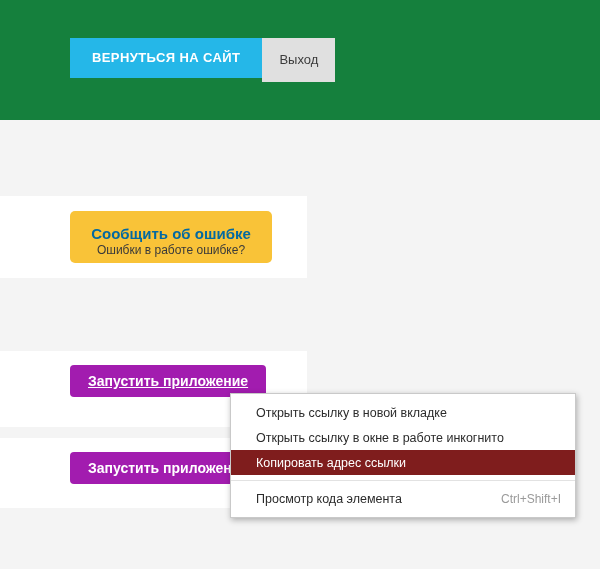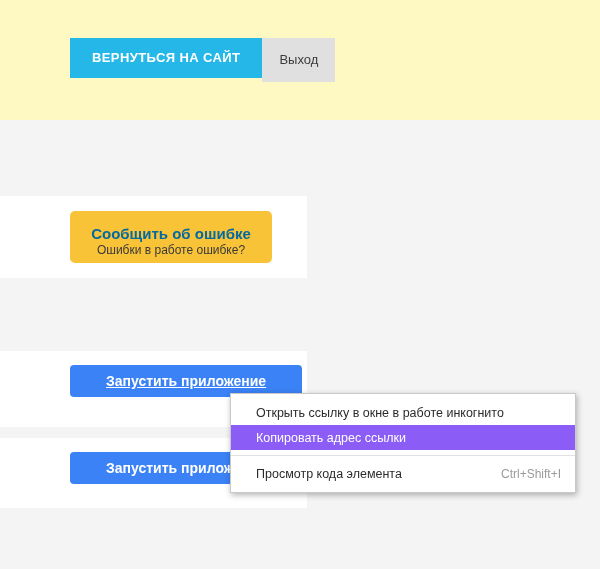--- a/index.html
+++ b/index.html
@@ -16,21 +16,21 @@
     -webkit-font-smoothing: antialiased;
   }
 
   
   .header {
     position: absolute;
     left: 0;
     top: 0;
     width: 600px;
     height: 120px;
-    background: #fef9c3;
+    background: #15803d;
   }
   .btn-group {
     position: absolute;
     left: 70px;
     top: 38px;
     display: flex;
     align-items: stretch;
   }
   .btn-primary {
     background: #25b7e8;
@@ -96,28 +96,28 @@
     color: #3a3a3a;
     font-size: 12px;
     line-height: 15px;
   }
 
   .btn-launch {
     position: absolute;
     left: 70px;
     height: 32px;
     line-height: 32px;
-    background: #3b82f6;
+    background: #a21caf;
     border: none;
     border-radius: 4px;
     cursor: pointer;
     color: #ffffff;
     font-size: 14px;
     font-weight: bold;
-    padding: 0 36px;
+    padding: 0 18px;
     white-space: nowrap;
     font-family: "Liberation Sans", sans-serif;
   }
   #btn-launch-1 { top: 365px; text-decoration: underline; }
   #btn-launch-2 { top: 452px; text-decoration: none; }
 
   
   .context-menu {
     position: absolute;
     left: 230px;
@@ -136,21 +136,21 @@
     justify-content: space-between;
     height: 25px;
     padding: 0 14px 0 25px;
     font-size: 12.5px;
     color: #2b2b2b;
     cursor: default;
     white-space: nowrap;
     box-sizing: border-box;
   }
   .menu-item.highlight {
-    background: #8b5cf6;
+    background: #7f1d1d;
     color: #ffffff;
     align-items: center;
   }
   .menu-item .shortcut {
     color: #9a9a9a;
     font-size: 12px;
     padding-left: 20px;
   }
   .menu-sep {
     height: 1px;
@@ -175,20 +175,23 @@
 </button>
 
 <div class="card" id="card-app-1"></div>
 <button class="btn-launch" id="btn-launch-1">Запустить приложение</button>
 
 <div class="card" id="card-app-2"></div>
 <button class="btn-launch" id="btn-launch-2">Запустить приложение</button>
 
 <div class="context-menu">
   <div class="menu-item">
+    <span>Открыть ссылку в новой вкладке</span>
+  </div>
+  <div class="menu-item">
     <span>Открыть ссылку в окне в работе инкогнито</span>
   </div>
   <div class="menu-item highlight">
     <span>Копировать адрес ссылки</span>
   </div>
   <div class="menu-sep"></div>
   <div class="menu-item">
     <span>Просмотр кода элемента</span>
     <span class="shortcut">Ctrl+Shift+I</span>
   </div>

